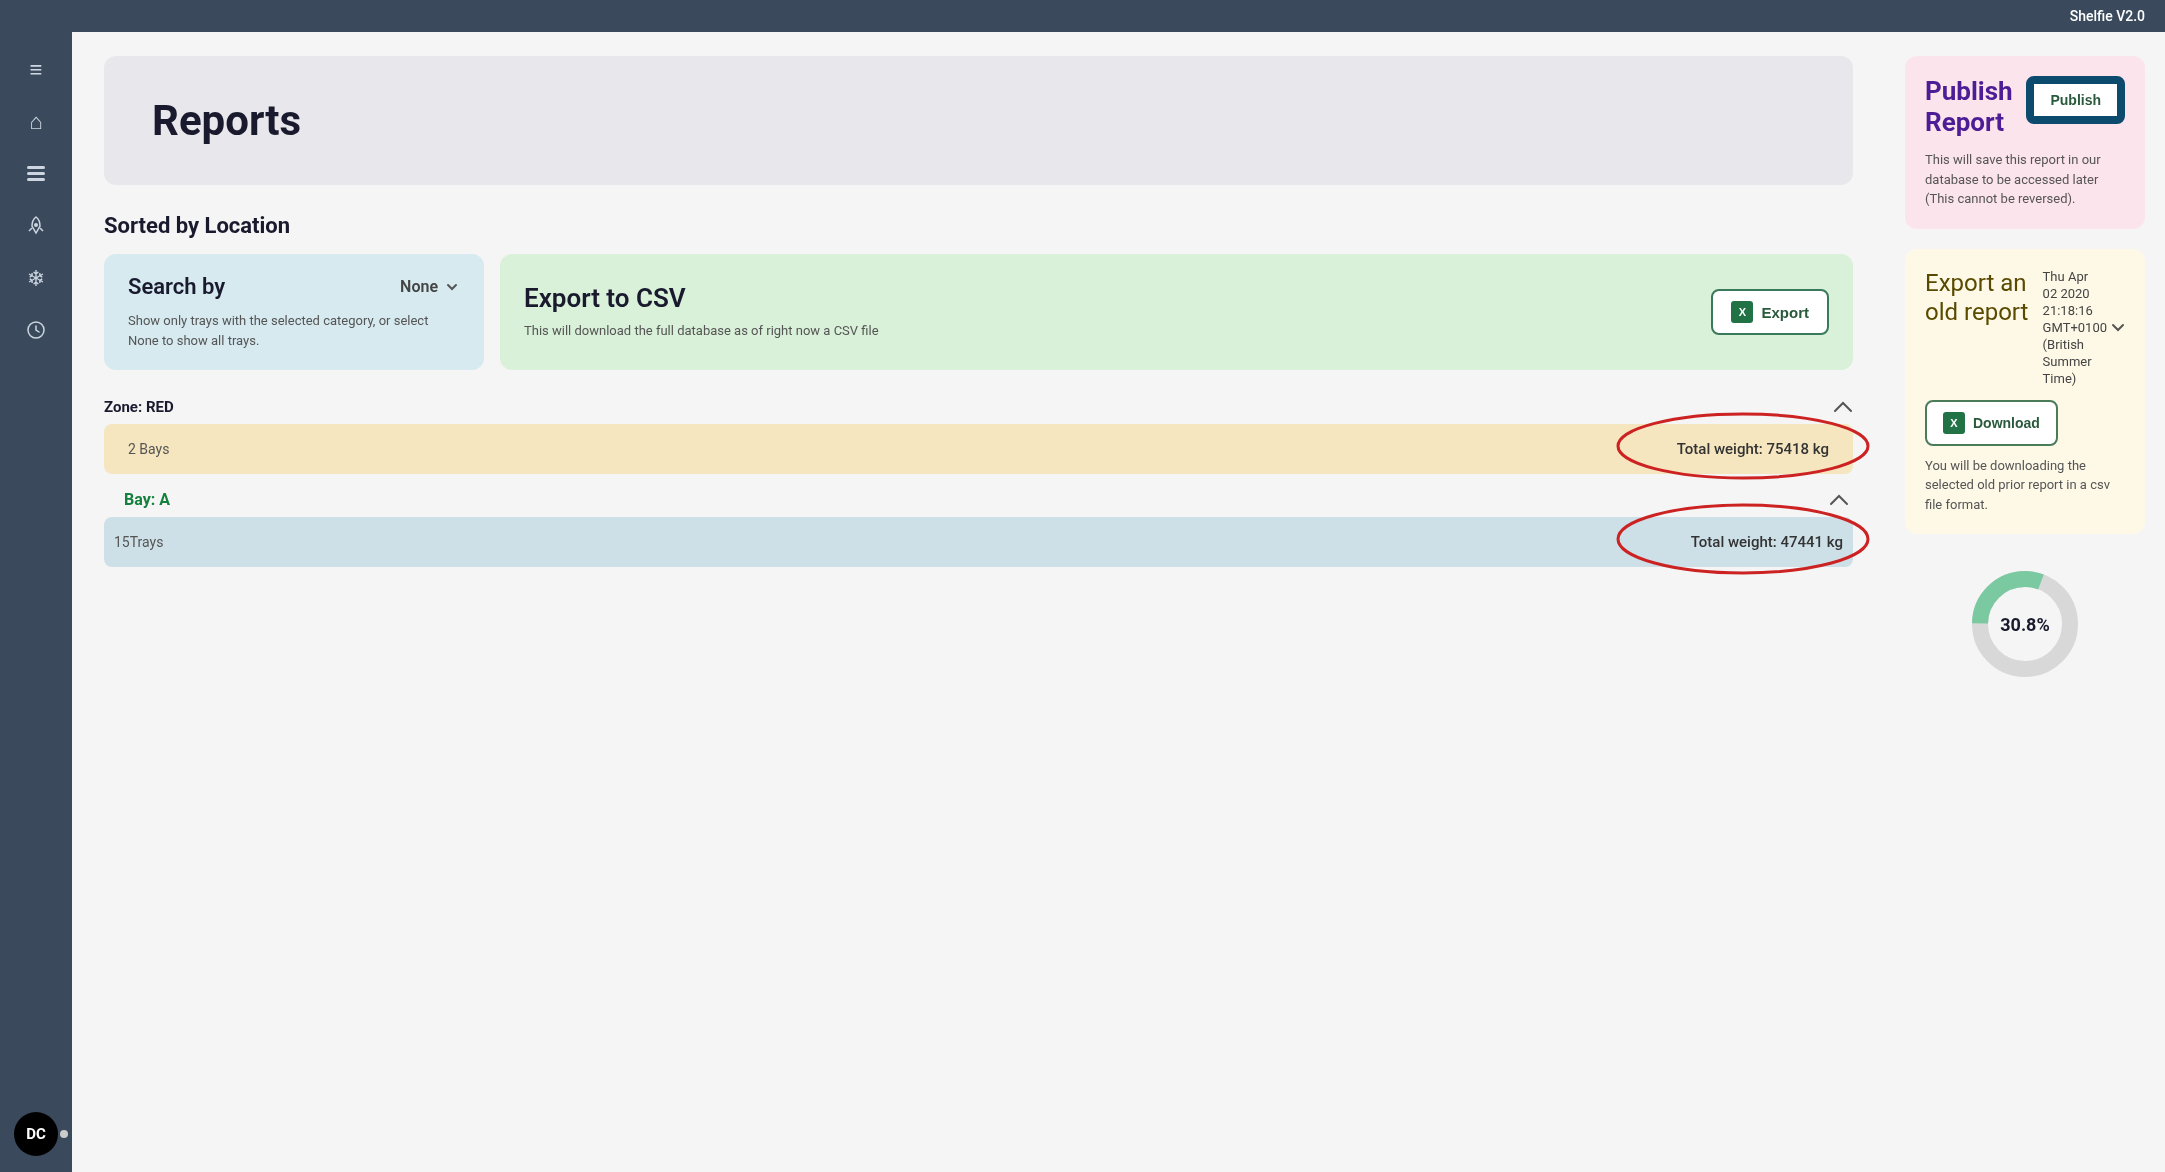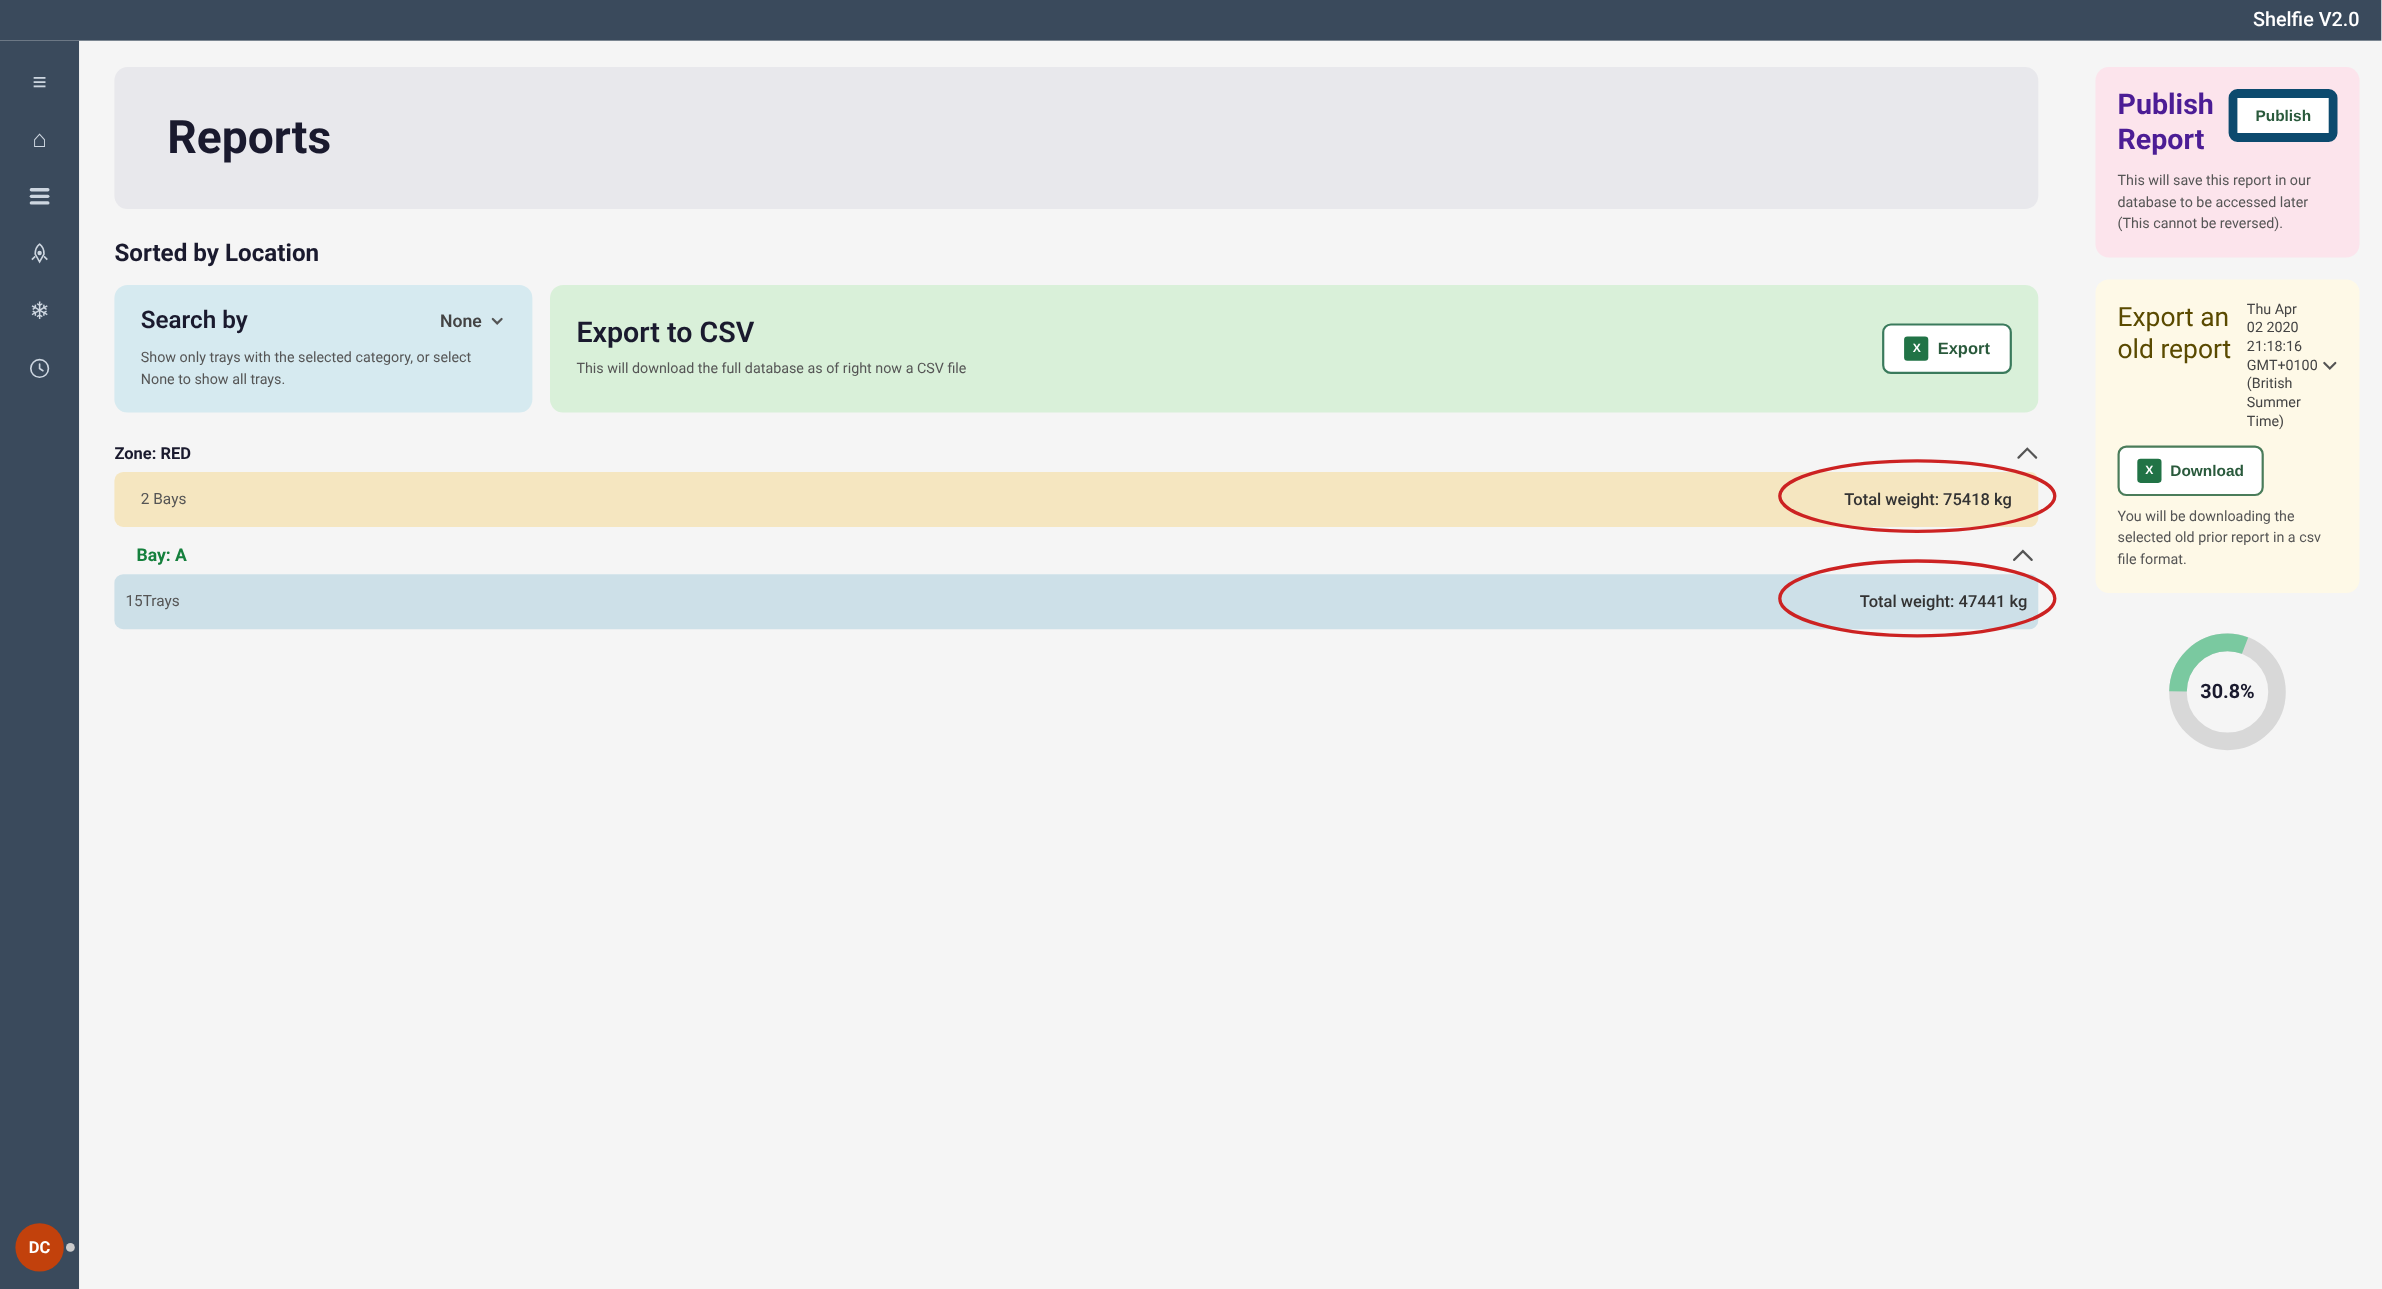--- a/index.html
+++ b/index.html
@@ -4,21 +4,21 @@
   <style>
     * { box-sizing: border-box; margin: 0; padding: 0; }
     body { font-family: -apple-system, BlinkMacSystemFont, 'Segoe UI', Roboto, sans-serif; background: #f5f5f5; display: flex; flex-direction: column; height: 100vh; overflow: hidden; }
 
     
     .top-bar {
       background: #3a4a5c;
       color: white;
       text-align: right;
       padding: 8px 20px;
-      font-size: 18px;
+      font-size: 14px;
       font-weight: 500;
       flex-shrink: 0;
     }
 
     
     .main-layout {
       display: flex;
       flex: 1;
       overflow: hidden;
     }
@@ -42,21 +42,21 @@
       justify-content: center;
       border-radius: 8px;
       cursor: pointer;
       color: #cdd6e0;
       font-size: 22px;
     }
     .sidebar-avatar {
       margin-top: auto;
       width: 44px;
       height: 44px;
-      background: #c2410c;
+      background: #000000;
       border-radius: 50%;
       display: flex;
       align-items: center;
       justify-content: center;
       color: white;
       font-weight: bold;
       font-size: 15px;
       cursor: pointer;
       position: relative;
     }

